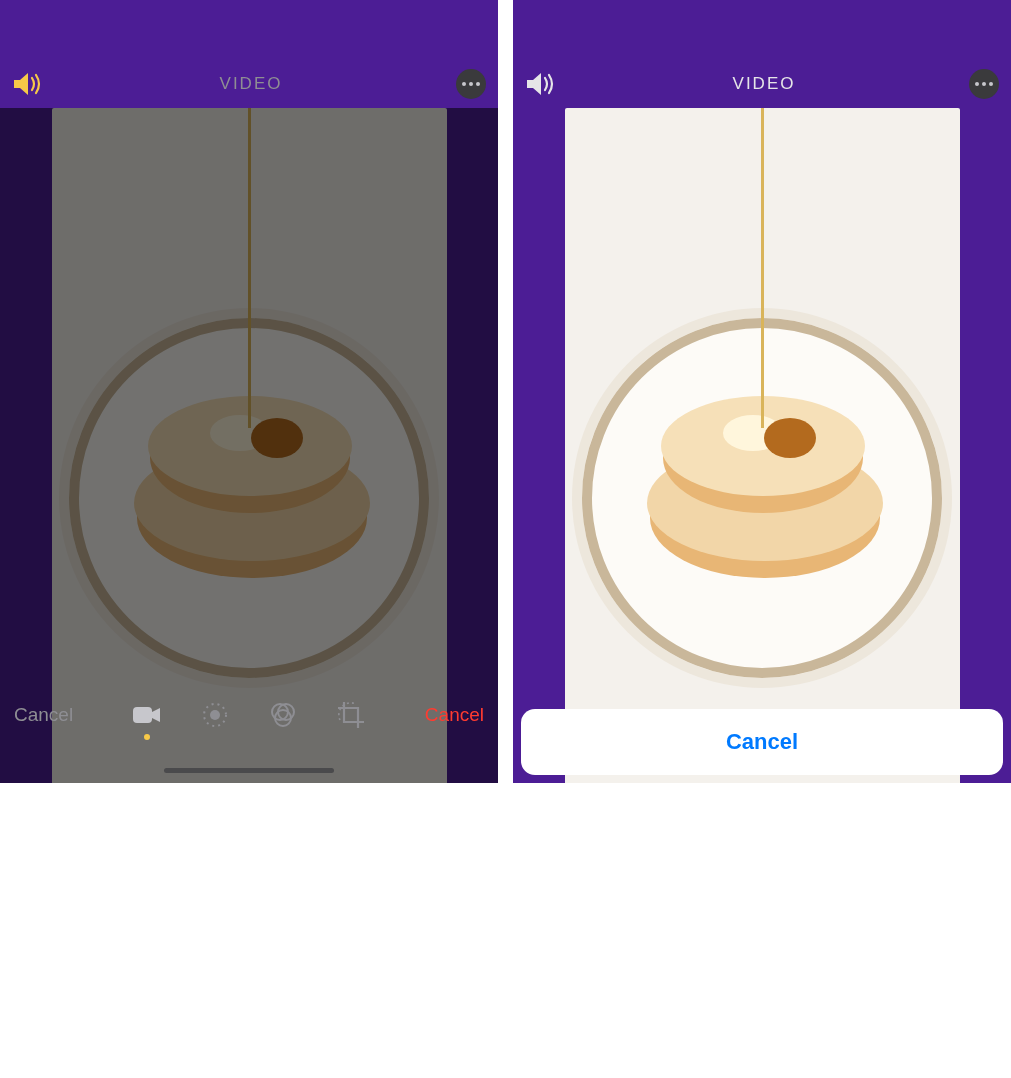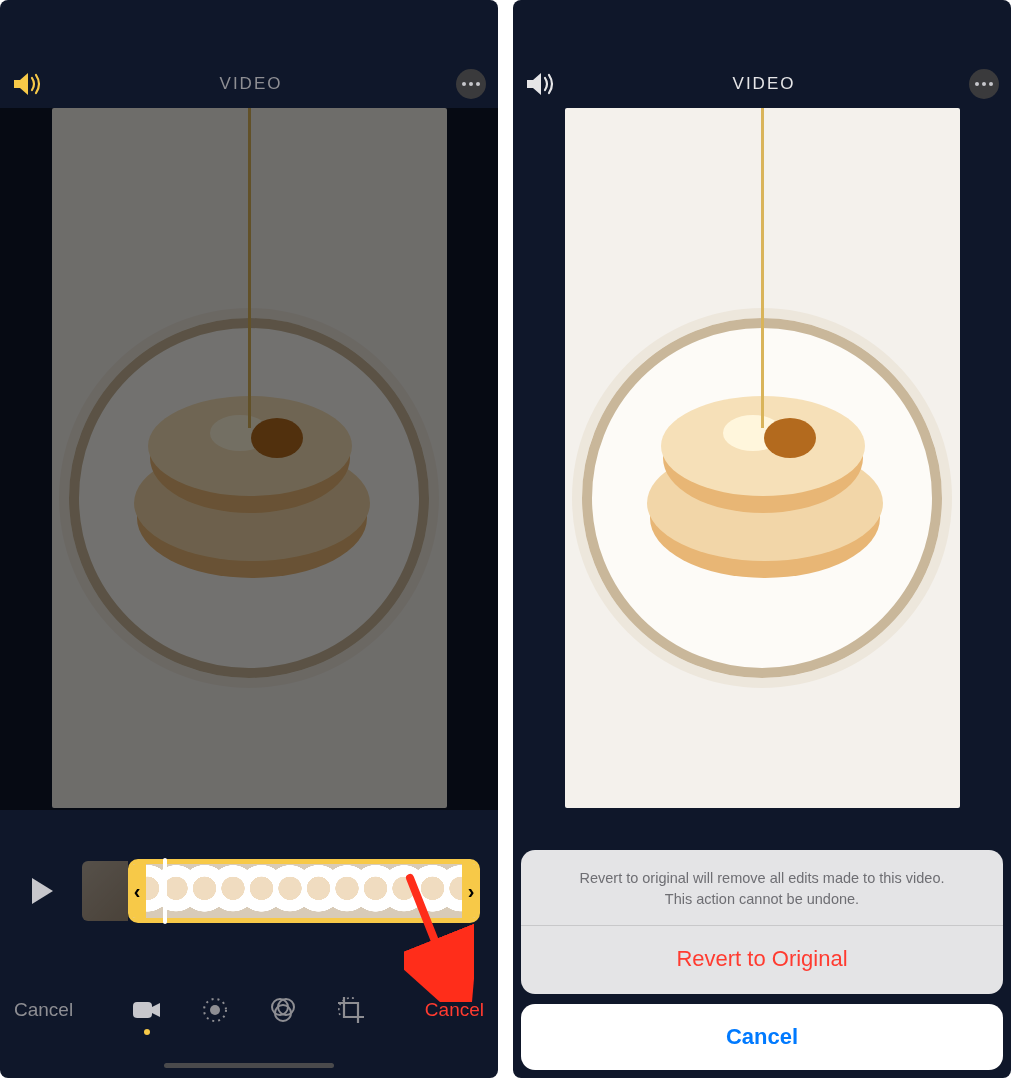--- a/index.html
+++ b/index.html
@@ -15,23 +15,23 @@
     margin: 0;
     padding: 0;
     background: #fff;
     font-family: -apple-system, "Helvetica Neue", Arial, sans-serif;
     width: 1011px;
   }
   .row { display: flex; gap: 15px; padding: 0; }
   .phone {
     position: relative;
     width: 498px;
-    height: 1078px;
-    background: #0f172a;
-    border-radius: 8px;
+    height: 783px;
+    background: #4c1d95;
+    border-radius: 0;
     overflow: hidden;
   }
   .topbar {
     position: absolute;
     top: 60px;
     left: 0; right: 0;
     height: 48px;
     display: flex;
     align-items: center;
     justify-content: space-between;
@@ -361,26 +361,19 @@
           <ellipse cx="198" cy="350" rx="100" ry="55" fill="#E8B675"></ellipse>
           <ellipse cx="198" cy="338" rx="102" ry="50" fill="#F6E0B8"></ellipse>
           <ellipse cx="188" cy="325" rx="30" ry="18" fill="#FFF6DC"></ellipse>
           <ellipse cx="225" cy="330" rx="26" ry="20" fill="#B36A1E"></ellipse>
           <rect x="196" y="0" width="3" height="320" fill="#D9B45A"></rect>
         </svg>
       </div>
     </div>
 
     <div class="sheet-backdrop">
-      <div class="sheet-group">
-        <div class="sheet-msg">
-          <span>Revert to original will remove all edits made to this video.</span><br>
-          <span>This action cannot be undone.</span>
-        </div>
-        <div class="sheet-action">Revert to Original</div>
-      </div>
       <div class="sheet-cancel">Cancel</div>
     </div>
 
     <div class="home-ind white"></div>
   </div>
 
 </div>
 
 </body></html>

